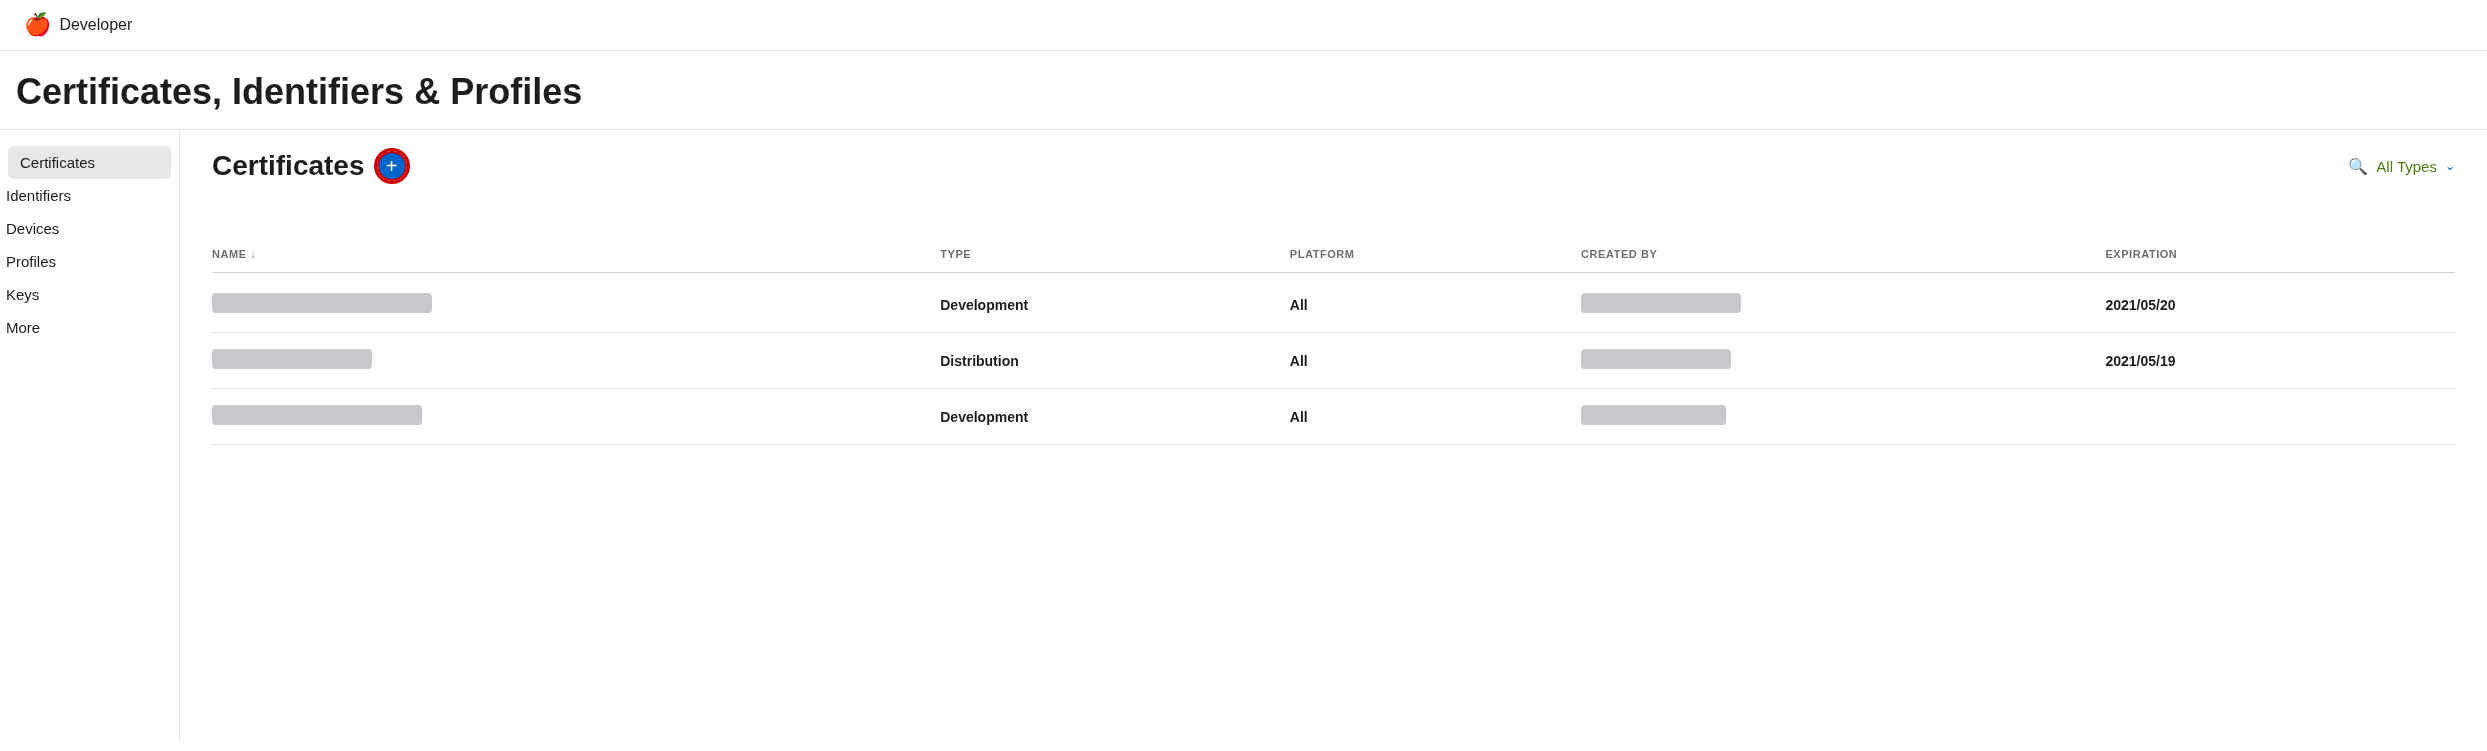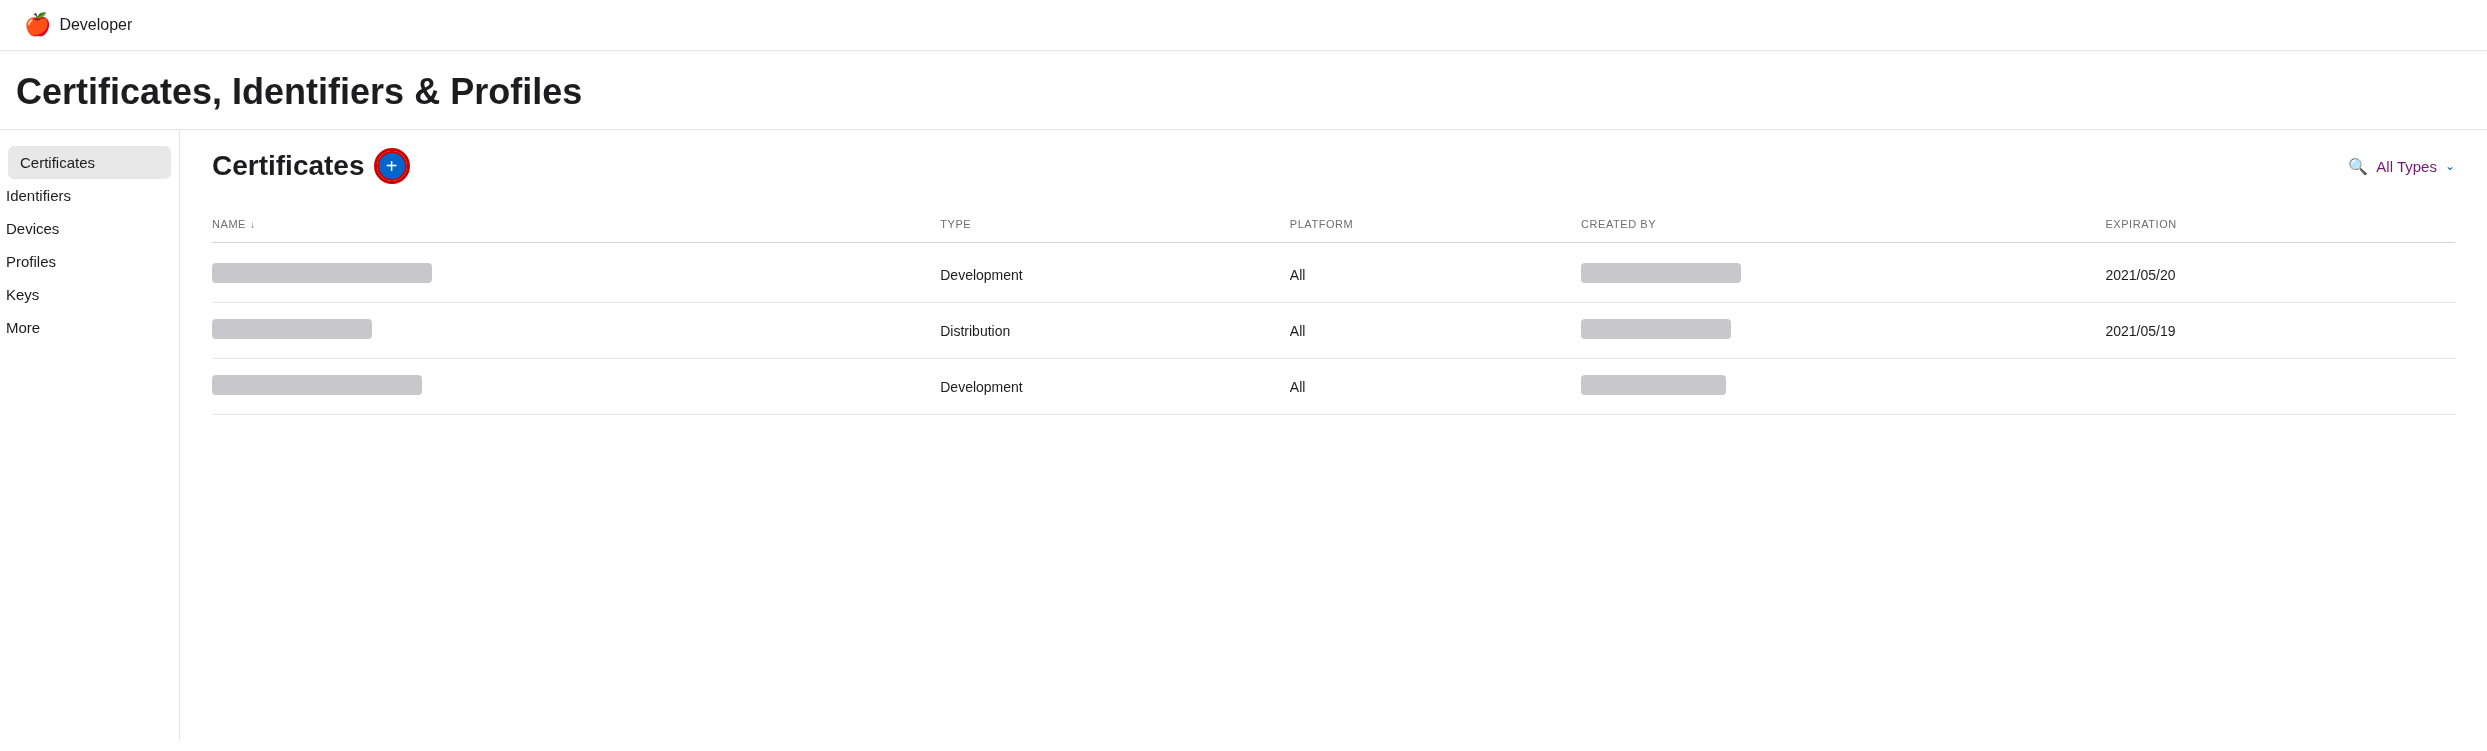--- a/index.html
+++ b/index.html
@@ -117,21 +117,21 @@
       color: #0066cc;
       font-size: 15px;
       cursor: pointer;
     }
 
     .search-icon-inline {
       font-size: 16px;
     }
 
     .all-types-label {
-      color: #701a75;
+      color: #4d7c0f;
       font-size: 15px;
     }
 
     .chevron-down {
       font-size: 12px;
       color: #0066cc;
     }
 
     .table-container {
       width: 100%;
@@ -140,45 +140,47 @@
     .table-header-row {
       display: grid;
       grid-template-columns: 2.5fr 1.2fr 1fr 1.8fr 1.2fr;
       padding: 8px 0;
       border-bottom: 1px solid #d2d2d7;
       margin-bottom: 4px;
     }
 
     .table-header-cell {
       font-size: 11px;
-      font-weight: 400;
+      font-weight: 700;
       color: #6e6e73;
       letter-spacing: 0.05em;
       text-transform: uppercase;
       padding: 4px 8px 4px 0;
+      margin-top: 30px;
     }
 
     .table-header-cell:first-child {
       display: flex;
       align-items: center;
       gap: 4px;
     }
 
     .sort-arrow {
       font-size: 10px;
       color: #6e6e73;
     }
 
     .table-row {
       display: grid;
       grid-template-columns: 2.5fr 1.2fr 1fr 1.8fr 1.2fr;
       padding: 12px 0;
       border-bottom: 1px solid #e5e5e5;
       align-items: center;
       cursor: pointer;
+      font-weight: bold;
     }
 
     .table-cell {
       padding: 4px 8px 4px 0;
       font-size: 14px;
       color: #1d1d1f;
     }
 
     .redacted-block {
       height: 20px;

